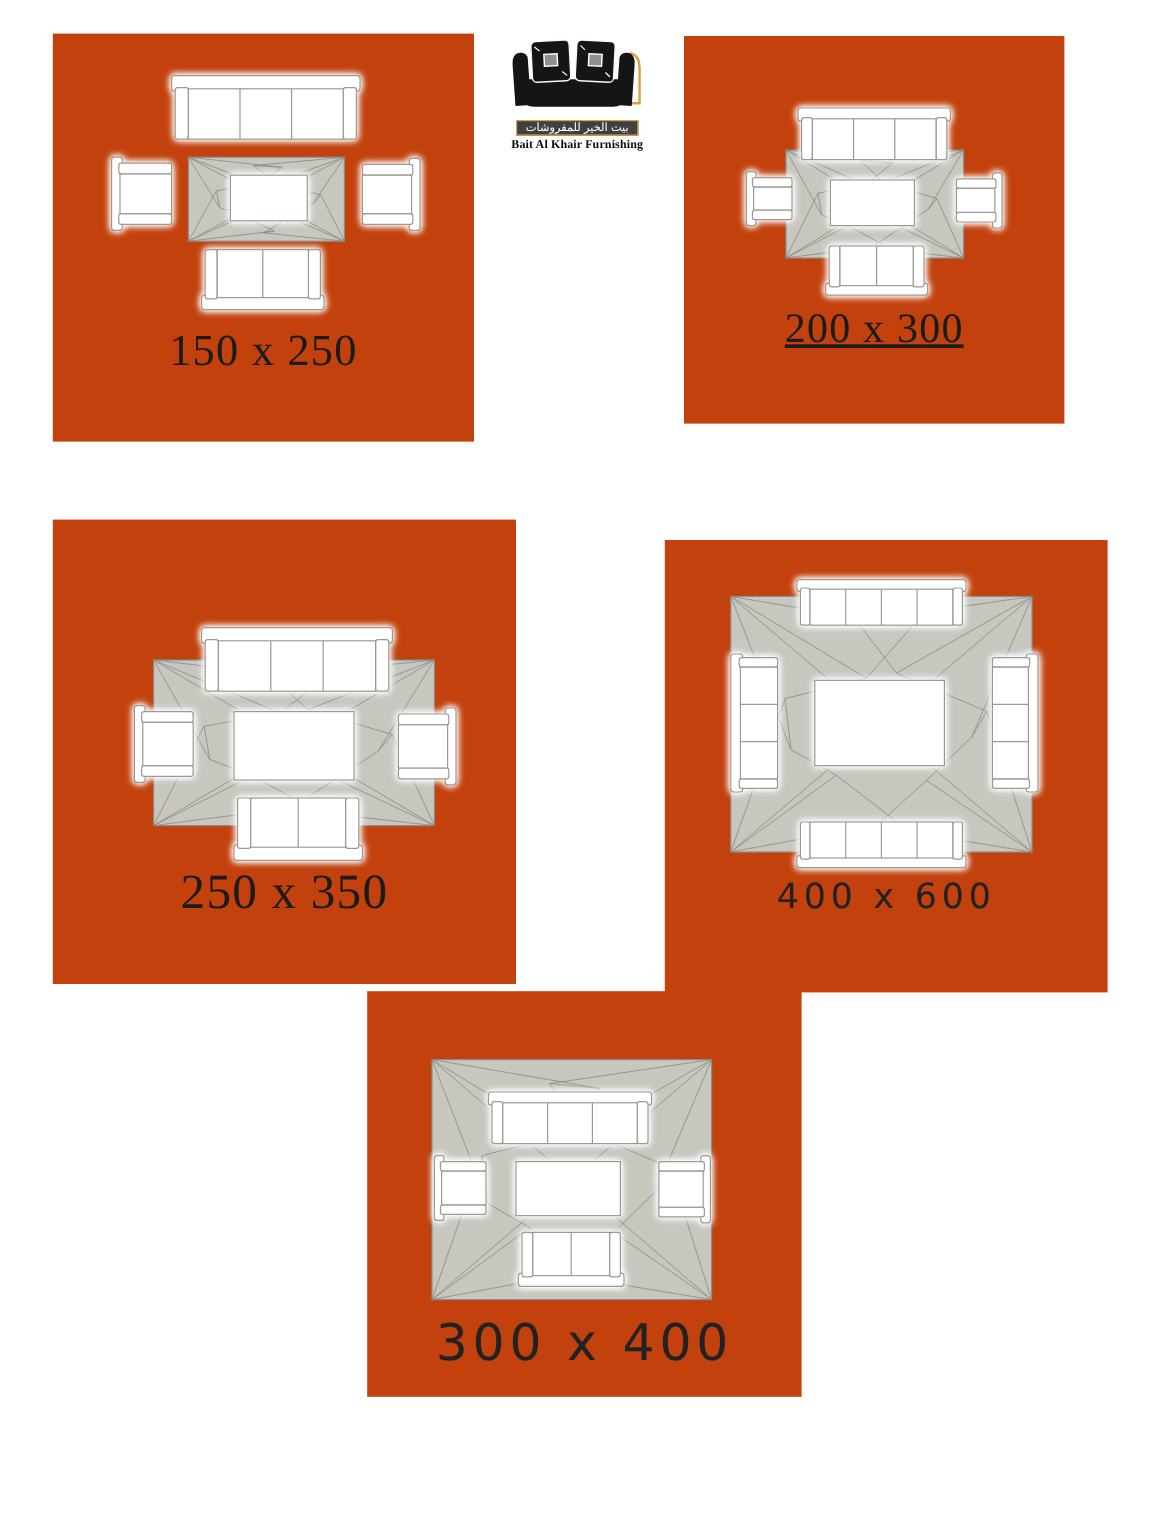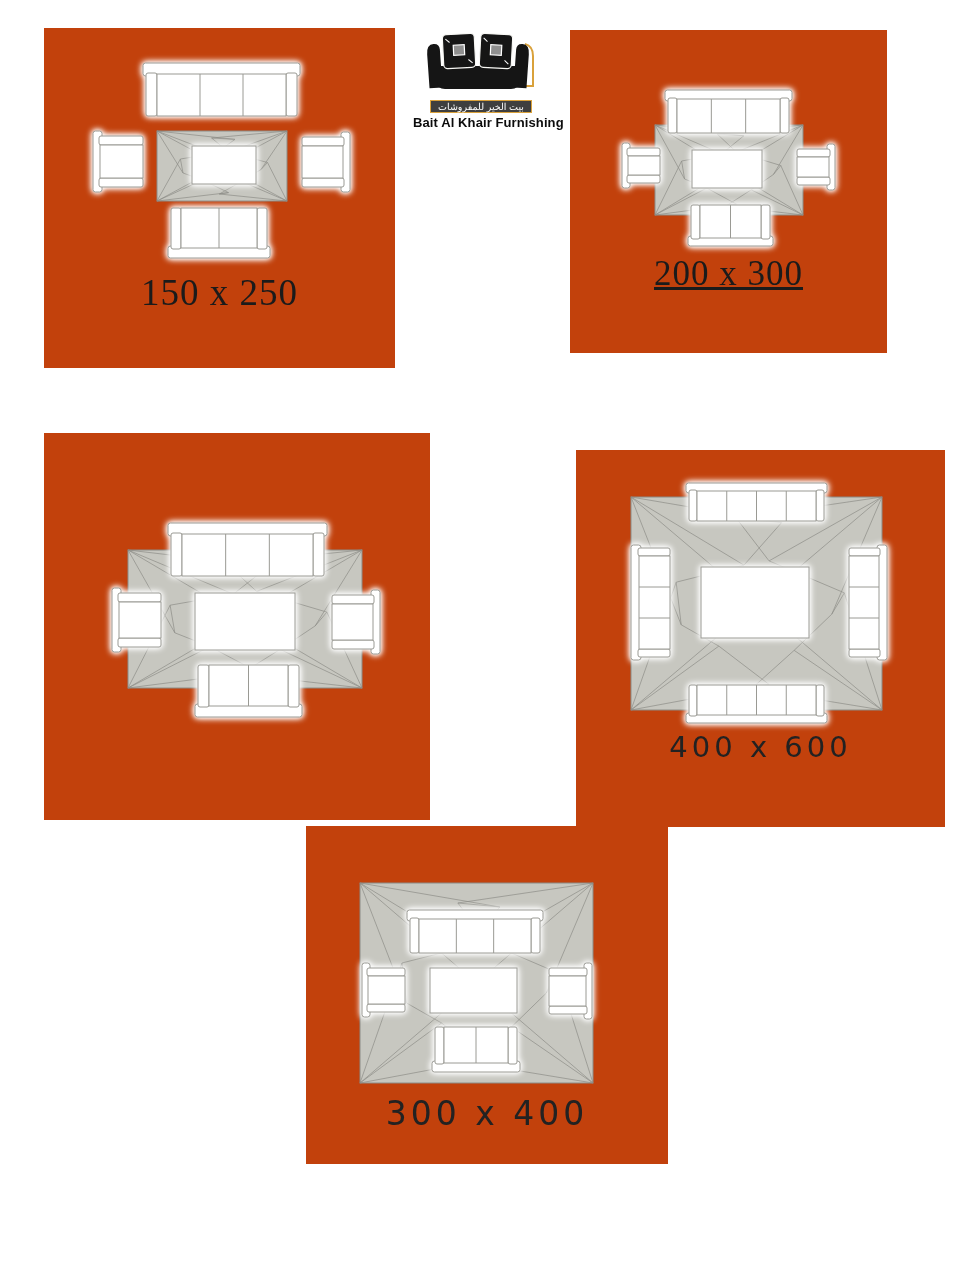--- a/index.html
+++ b/index.html
@@ -6,36 +6,36 @@
   #stage{position:relative;width:960px;height:1280px;background:#ffffff;overflow:hidden;
          font-family:"Liberation Sans",sans-serif;}
   .panel{position:absolute;background:#c2410c;}
   .panel svg{position:absolute;left:0;top:0;}
   .size-label{position:absolute;left:0;width:100%;text-align:center;color:#1b1b1b;white-space:nowrap;}
   .size-label.serif{font-family:"Liberation Serif","DejaVu Serif",serif;}
   .size-label.geo{font-family:"DejaVu Sans","Liberation Sans",sans-serif;font-weight:400;color:#222;}
   #p1{left:44px;top:28px;width:351px;height:340px;}
   #p2{left:570px;top:30px;width:317px;height:323px;}
   #p3{left:44px;top:433px;width:386px;height:387px;}
-  #p4{left:576px;top:450px;width:369px;height:377px;}
+  #p4{left:554px;top:450px;width:369px;height:377px;}
   #p5{left:306px;top:826px;width:362px;height:338px;}
   #p1 .size-label{top:243px;font-size:37px;letter-spacing:1px;}
   #p2 .size-label{top:224px;font-size:35px;letter-spacing:1px;text-decoration:underline;}
   #p3 .size-label{top:286px;font-size:41px;letter-spacing:1px;}
   #p4 .size-label{top:280px;font-size:29px;letter-spacing:4px;}
-  #p5 .size-label{top:268px;font-size:33px;letter-spacing:4px;}
+  #p5 .size-label{top:268px;font-size:42px;letter-spacing:4px;}
   .furn{filter:drop-shadow(0 0 3px #ffffff) drop-shadow(0 0 2px #ffffff);}
   
   #logo{position:absolute;left:413px;top:30px;width:136px;text-align:center;}
   #logo-sofa{display:block;margin:0 auto;}
   #logo-ar{display:inline-block;margin-top:-9px;background:#3f3f3f;border:1.5px solid #d9a13b;
            color:#ffffff;font-size:9.5px;line-height:11px;padding:0 7px;letter-spacing:.5px;
            position:relative;z-index:2;}
-  #logo-en{margin-top:1px;font-size:13px;font-weight:800;color:#0c0c0c;white-space:nowrap;
-           letter-spacing:0.1px;}
+  #logo-en{margin-top:1px;font-size:10px;font-weight:800;color:#0c0c0c;white-space:nowrap;
+           letter-spacing:0.1px;font-family:Liberation Serif, serif;}
 </style>
 </head>
 <body>
 
 <div id="stage">
 
   <div id="logo">
     <svg id="logo-sofa" width="112" height="66" viewBox="0 0 112 66">
         <path d="M 100,14 Q 108,16 108,26 L 108,56 L 101,56" fill="none" stroke="#d9a13b" stroke-width="2"></path>
         <g></g>
@@ -244,20 +244,21 @@
         </g>
         <g class="furn" fill="#ffffff" stroke="#9a9a94" stroke-width="1">
           <rect x="151" y="271" width="107" height="13" rx="2.5"></rect>
           <rect x="154" y="232" width="11" height="42" rx="2"></rect>
           <rect x="244" y="232" width="11" height="42" rx="2"></rect>
           <rect x="165" y="232" width="79" height="41"></rect>
           <line x1="204.5" y1="232" x2="204.5" y2="273"></line>
         </g>
         <rect class="furn" x="151" y="160" width="100" height="57" fill="#ffffff" stroke="#9a9a94" stroke-width="1"></rect>
       </svg>
+    <div class="size-label serif">250 x 350</div>
   </section>
 
   <section class="panel" id="p4">
     <svg class="scene" width="369" height="377" viewBox="0 0 369 377">
         <g>
           <rect x="55" y="47" width="251" height="213" fill="#c7c7c0" stroke="#8c8c86" stroke-width="1"></rect>
           <g stroke="#8c8c86" stroke-width="0.7">
             <line x1="55" y1="47" x2="306" y2="260"></line>
             <line x1="306" y1="47" x2="55" y2="260"></line>
             <line x1="55" y1="47" x2="167.95" y2="115.16"></line>

